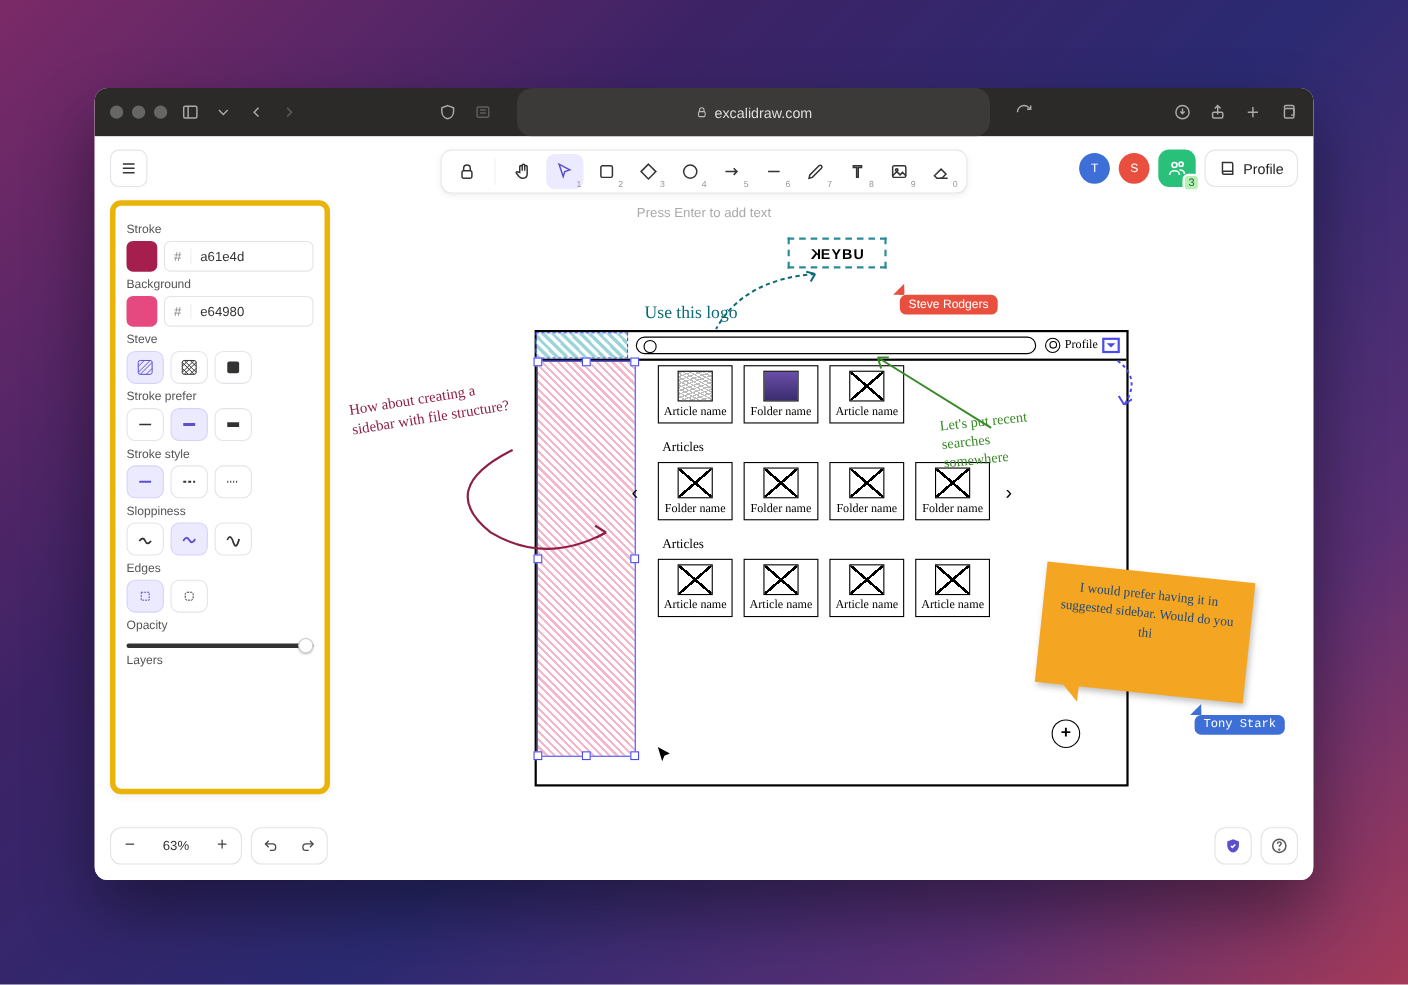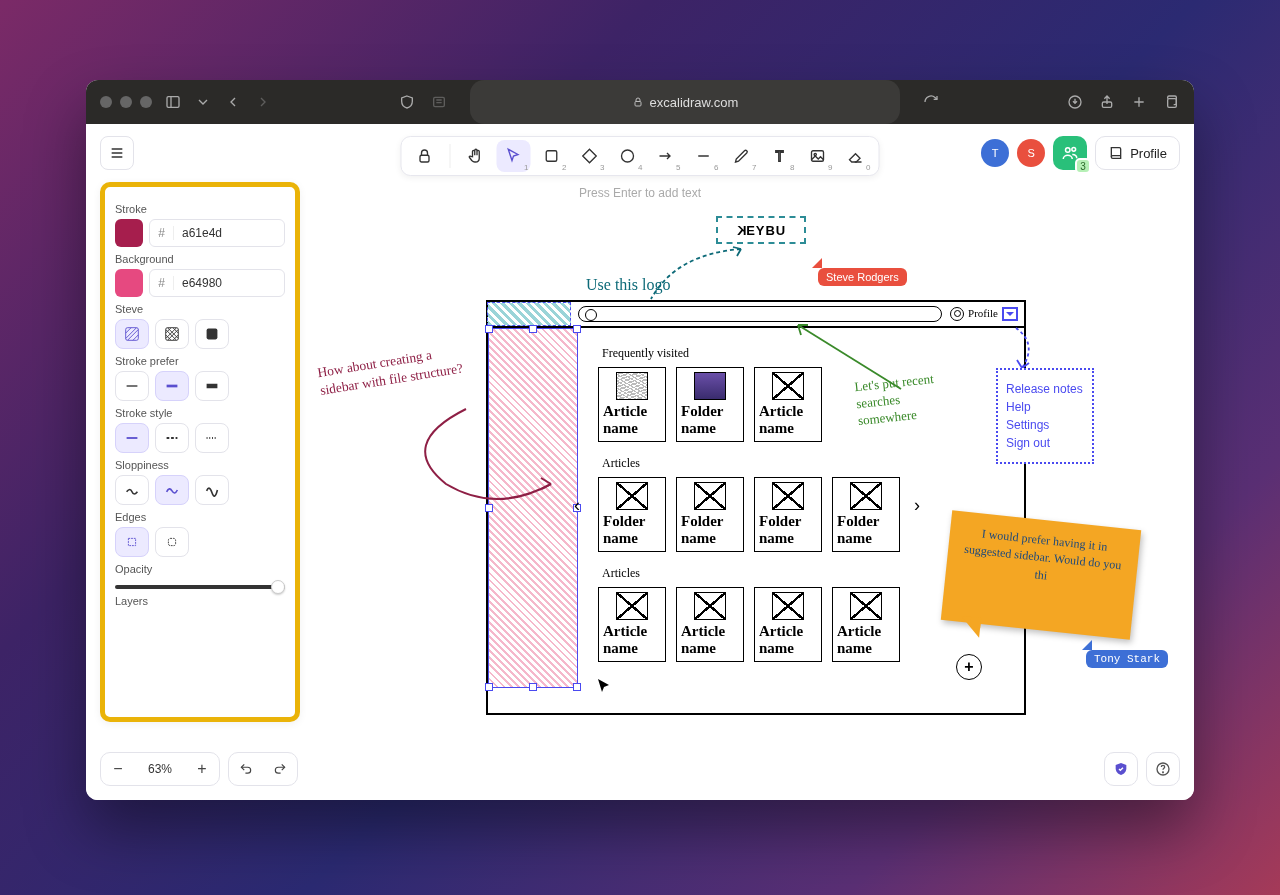--- a/index.html
+++ b/index.html
@@ -88,21 +88,21 @@
   .sec-title { font-size:12px; color:#000; margin:14px 0 6px 4px; }
   .main-area { position:absolute; left:110px; top:30px; width:420px; }
   .cards { display:flex; gap:10px; }
   .card { width:68px; border:1.5px solid #000; padding:4px; display:flex; flex-direction:column; align-items:center; gap:3px; }
   .thumb { width:32px; height:28px; border:1.5px solid #000; position:relative; background:#fff; }
   .thumb.x::before, .thumb.x::after { content:''; position:absolute; left:0; top:0; width:100%; height:100%; }
   .thumb.x::before { background:linear-gradient(to top right,transparent 47%,#000 47% 53%,transparent 53%); }
   .thumb.x::after { background:linear-gradient(to top left,transparent 47%,#000 47% 53%,transparent 53%); }
   .thumb.scribble { background:repeating-linear-gradient(30deg,#bbb 0 1px,transparent 1px 3px),repeating-linear-gradient(-20deg,#bbb 0 1px,transparent 1px 3px); }
   .thumb.img { background:linear-gradient(180deg,#6a4fa8,#3a2c6e); }
-  .card-lbl { font-size:15px; text-align:left;font-weight:bold; }
+  .card-lbl { font-size:11px; text-align:center; }
   .nav-arr { position:absolute; font-size:18px; color:#000; }
 
   .anno-sidebar { position:absolute; left:232px; top:228px; width:155px; color:#8e1f45; font-size:13.5px; line-height:1.35; transform:rotate(-9deg); }
   .anno-search { position:absolute; left:770px; top:250px; width:100px; color:#3a8a2a; font-size:13px; line-height:1.3; transform:rotate(-6deg); }
 
   .dropdown { position:absolute; left:910px; top:244px; width:98px; border:2px dotted #4a4af0; padding:8px 8px; background:#fff; }
   .dropdown div { color:#4a4af0; font-size:12px; margin:4px 0; }
 
   .sticky { position:absolute; left:860px; top:396px; width:190px; height:110px; background:#f4a623; transform:rotate(6deg); padding:12px 14px; color:#204a7a; font-size:12px; line-height:1.45; text-align:center; box-shadow:2px 3px 6px rgba(0,0,0,.25); }
   .sticky::after { content:''; position:absolute; left:20px; bottom:-14px; border:10px solid transparent; border-top-color:#f4a623; border-right-color:#f4a623; }
@@ -445,21 +445,20 @@
         <div class="sel-handle" style="left:-4px;top:-4px"></div>
           <div class="sel-handle" style="right:-4px;top:-4px"></div>
         <div class="sel-handle" style="left:-4px;bottom:-4px"></div>
           <div class="sel-handle" style="right:-4px;bottom:-4px"></div>
         <div class="sel-handle" style="left:calc(50% - 4px);top:-4px"></div>
           <div class="sel-handle" style="left:calc(50% - 4px);bottom:-4px"></div>
         <div class="sel-handle" style="left:-4px;top:calc(50% - 4px)"></div>
           <div class="sel-handle" style="right:-4px;top:calc(50% - 4px)"></div>
       </div>
       <div class="main-area">
-        <div class="sec-title hand">Frequently visited</div>
         <div class="cards">
           <div class="card">
               <div class="thumb scribble"></div>
               <div class="card-lbl hand">Article name</div>
             </div>
           <div class="card">
               <div class="thumb img"></div>
               <div class="card-lbl hand">Folder name</div>
             </div>
           <div class="card">
@@ -521,26 +520,20 @@
     <div class="anno-search hand">Let's put recent searches somewhere</div>
     <svg style="position:absolute;left:700px;top:195px;width:130px;height:80px">
         <path d="M115 70 L12 6" stroke="#3a8a2a" stroke-width="1.8" fill="none"></path>
         <path d="M12 6l10 0m-10 0l3 10" stroke="#3a8a2a" stroke-width="1.8" fill="none"></path>
       </svg>
 
     <svg style="position:absolute;left:922px;top:200px;width:40px;height:50px">
         <path d="M8 4 Q30 20 14 44" stroke="#4a4af0" stroke-width="1.8" fill="none" stroke-dasharray="3 3"></path>
         <path d="M14 44l-5-8m5 8l7-5" stroke="#4a4af0" stroke-width="1.8" fill="none"></path>
       </svg>
-    <div class="dropdown hand">
-      <div>Release notes</div>
-      <div>Help</div>
-      <div>Settings</div>
-      <div>Sign out</div>
-    </div>
 
     <div class="sticky hand">I would prefer having it in suggested sidebar.
 Would do you thi</div>
     <div class="tony">Tony Stark</div>
 
     <div class="fab">+</div>
 
     <div class="cursor"><svg viewBox="0 0 16 16">
           <path d="M2 1l4 13 2-5 5-2z" fill="#000"></path>
         </svg></div>

